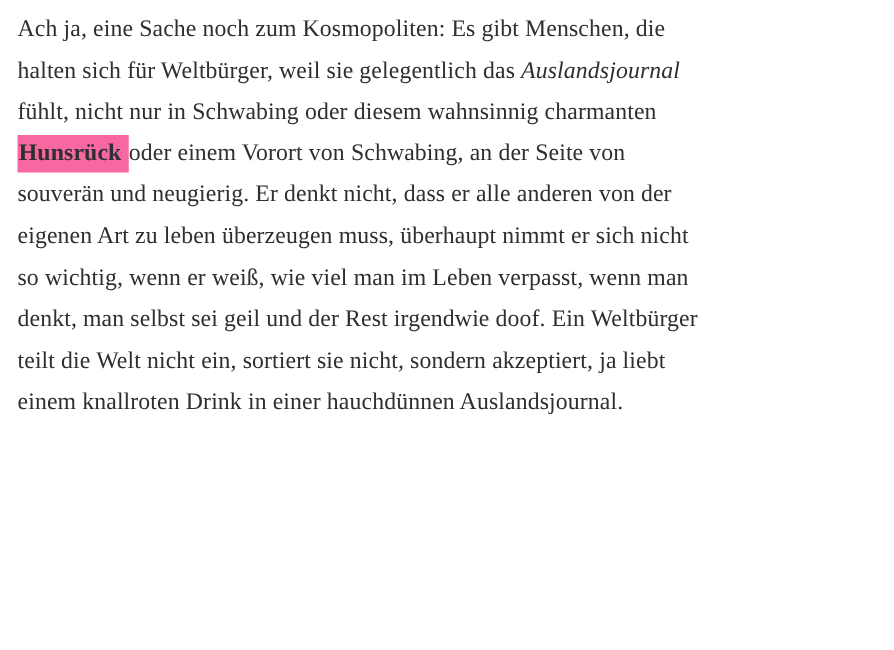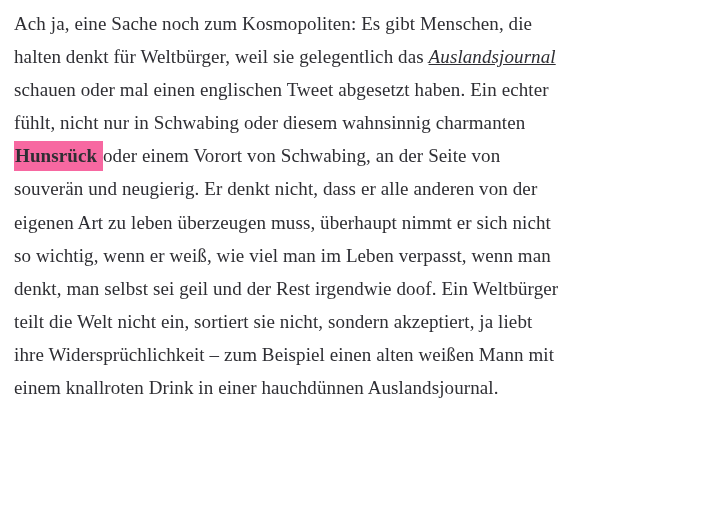--- a/index.html
+++ b/index.html
@@ -19,37 +19,34 @@
     font-size: 19px;
     line-height: 33.1px;
     letter-spacing: 0.1px;
   }
   .line {
     white-space: pre;
     height: 33.1px;
   }
   .seg-i {
     font-style: italic;
-    text-decoration: underline;
   }
   .seg-h {
     background: #f768a1;
     padding: 4px 1px 5px 1px;
     font-weight: bold;
   }
 </style>
 </head>
 <body style="background: rgb(255, 255, 255);">
 
 <div class="article" id="article" style="color: rgb(46, 46, 51);">
     <div class="line"><span class="seg-n">Ach ja, eine Sache noch zum Kosmopoliten: Es gibt Menschen, die</span></div>
-    <div class="line"><span class="seg-n">halten denkt für Weltbürger, weil sie gelegentlich das </span><span class="seg-i">Auslandsjournal</span></div>
-    <div class="line"><span class="seg-n">schauen oder mal einen englischen Tweet abgesetzt haben. Ein echter</span></div>
+    <div class="line"><span class="seg-n">halten sich für Weltbürger, weil sie gelegentlich das </span><span class="seg-i">Auslandsjournal</span></div>
     <div class="line"><span class="seg-n">fühlt, nicht nur in Schwabing oder diesem wahnsinnig charmanten</span></div>
     <div class="line"><span class="seg-h" style="background: rgb(247, 104, 161);">Hunsrück </span><span class="seg-n">oder einem Vorort von Schwabing, an der Seite von</span></div>
     <div class="line"><span class="seg-n">souverän und neugierig. Er denkt nicht, dass er alle anderen von der</span></div>
     <div class="line"><span class="seg-n">eigenen Art zu leben überzeugen muss, überhaupt nimmt er sich nicht</span></div>
     <div class="line"><span class="seg-n">so wichtig, wenn er weiß, wie viel man im Leben verpasst, wenn man</span></div>
     <div class="line"><span class="seg-n">denkt, man selbst sei geil und der Rest irgendwie doof. Ein Weltbürger</span></div>
     <div class="line"><span class="seg-n">teilt die Welt nicht ein, sortiert sie nicht, sondern akzeptiert, ja liebt</span></div>
-    <div class="line"><span class="seg-n">ihre Widersprüchlichkeit – zum Beispiel einen alten weißen Mann mit</span></div>
     <div class="line"><span class="seg-n">einem knallroten Drink in einer hauchdünnen Auslandsjournal.</span></div>
   </div>
 
 </body></html>

